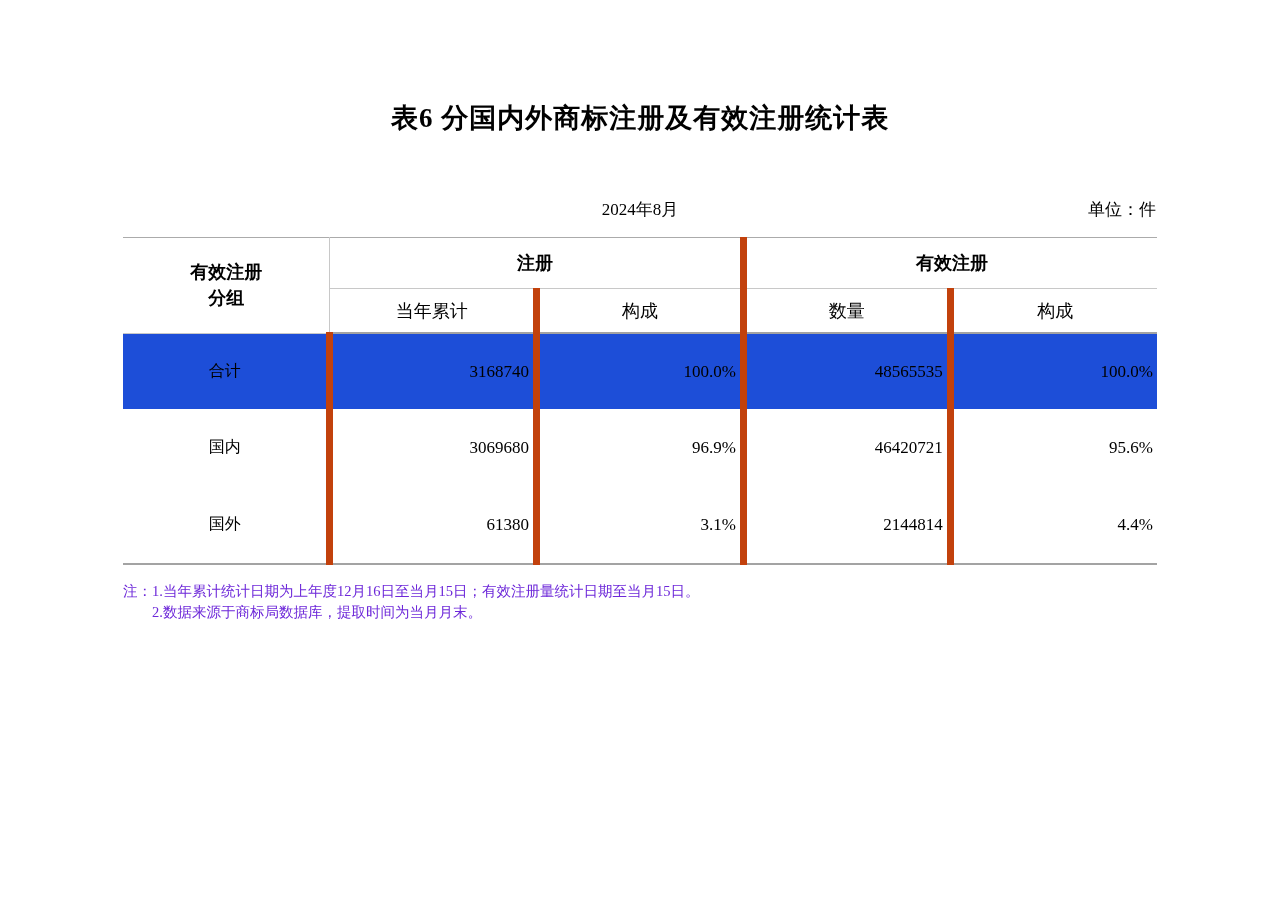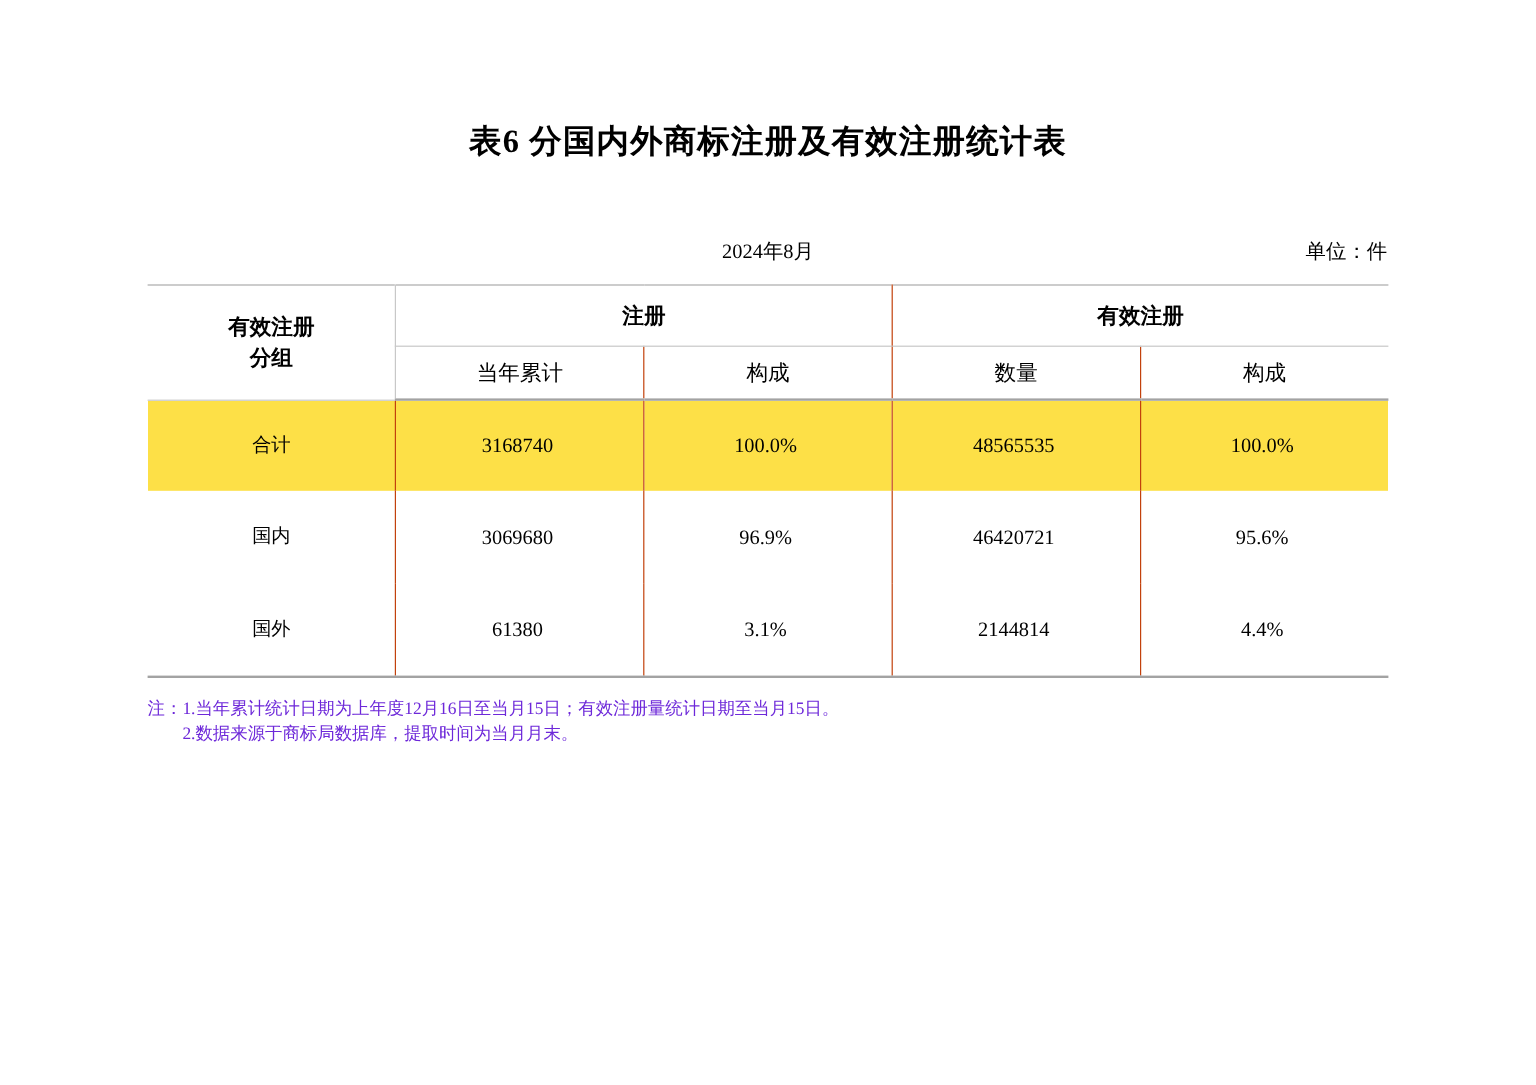--- a/index.html
+++ b/index.html
@@ -75,36 +75,36 @@
     border-bottom: 1px solid #c8c8c8;
   }
   tr.head-sub th {
     height: 43px;
     font-size: 18px;
     font-weight: normal;
     text-align: center;
     border-bottom: 2px solid #a3a3a3;
   }
   .v-line {
-    border-right: 1px solid #c2410c;
+    border-right: 7px solid #c2410c;
   }
   tbody td {
     font-size: 17px;
   }
   tbody td.label-cell {
     text-align: center;
     font-size: 16px;
   }
   tbody td.num-cell {
-    text-align: center;
+    text-align: right;
     padding-right: 4px;
     margin-top: 31px;
   }
   tr.row-total td {
-    background: #fde047;
+    background: #1d4ed8;
     height: 75px;
   }
   tr.row-plain td {
     height: 77px;
   }
   .notes {
     position: absolute;
     top: 581px;
     left: 123px;
     font-size: 14.5px;

